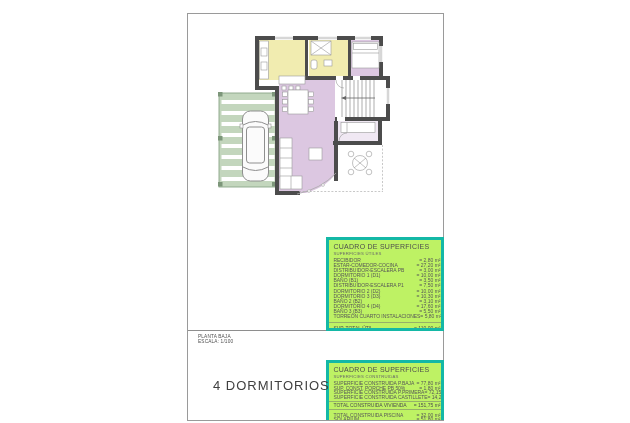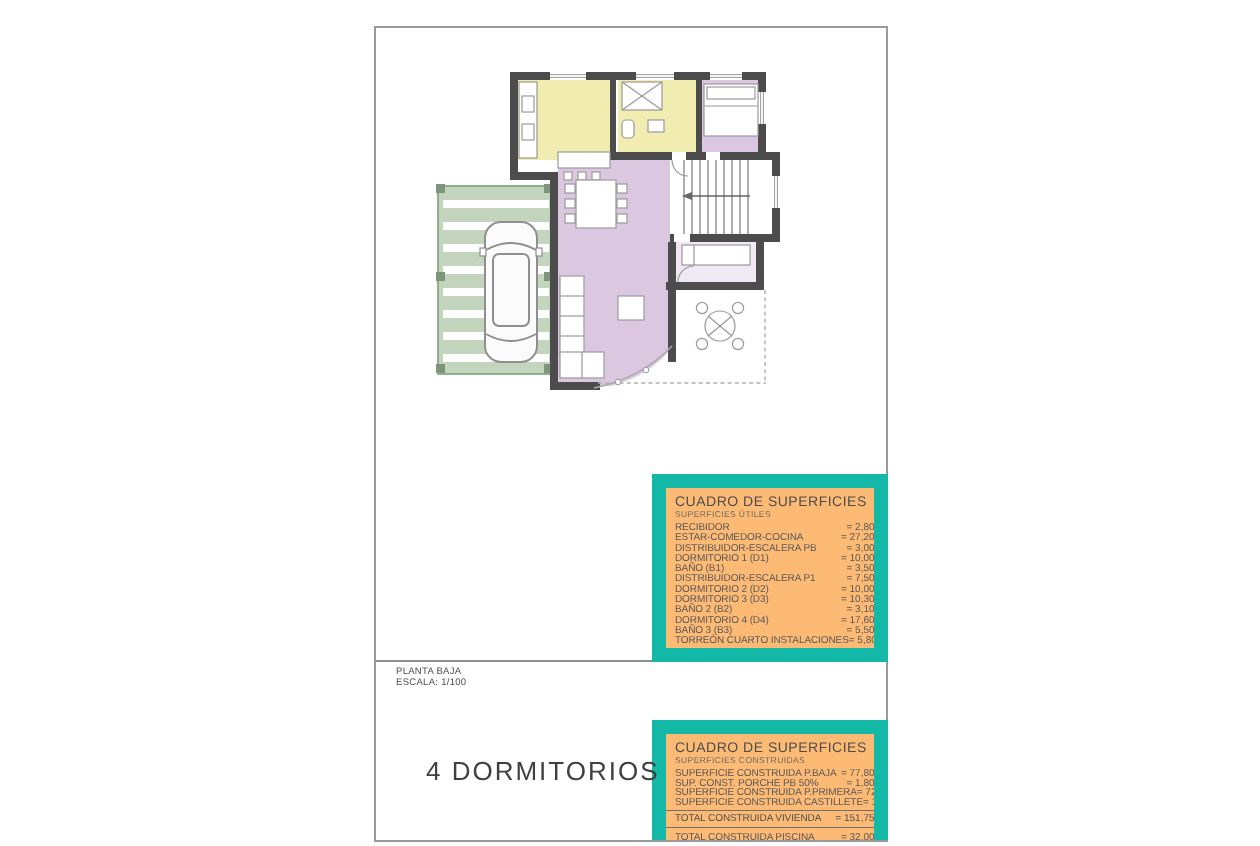--- a/index.html
+++ b/index.html
@@ -6,21 +6,21 @@
   .canvas{position:relative;width:630px;height:423px;background:#ffffff;overflow:hidden;
           font-family:"Liberation Sans", sans-serif;}
   .sheet{position:absolute;left:187px;top:13px;width:257px;height:408px;box-sizing:border-box;
          border:1px solid #9a9a9a;background:#ffffff;}
   .plan-svg{position:absolute;left:185px;top:10px;width:260px;height:200px;}
   .divider{position:absolute;left:188px;top:330px;width:256px;height:0;border-top:1px solid #8e8e8e;}
   .titleblock{position:absolute;left:198px;top:333px;}
   .titleblock .inner{transform:scale(.5);transform-origin:0 0;width:200px;color:#4f4f4f;}
   .tb-l1{font-size:9.5px;line-height:11px;letter-spacing:.3px;}
   .tb-l2{font-size:9.5px;line-height:11px;letter-spacing:.3px;}
-  .tbl{position:absolute;box-sizing:border-box;border:7px solid #14b8a6;background:#fdba74;overflow:hidden;}
+  .tbl{position:absolute;box-sizing:border-box;border:3px solid #14b8a6;background:#bef264;overflow:hidden;}
   .tbl1{left:326px;top:237px;width:118px;height:94px;}
   .tbl2{left:326px;top:360px;width:118px;height:60px;border-bottom:none;}
   .tbl .inner{transform:scale(.5);transform-origin:0 0;width:232px;display:flex;flex-direction:column;}
   .tbl1 .inner{height:186px;}
   .tbl2 .inner{height:118px;}
   .t-title{font-size:14px;line-height:15px;letter-spacing:.5px;color:#4d4d4d;padding:6px 9px 0;white-space:nowrap;}
   .t-sub{font-size:8.5px;line-height:10px;letter-spacing:.4px;color:#6a6a6a;padding:0 9px 4px;white-space:nowrap;}
   .trow{display:flex;justify-content:space-between;padding:0 9px;font-size:10px;line-height:10.3px;
         color:#585858;white-space:nowrap;}
   .tbl2 .trow{line-height:9.7px;}

